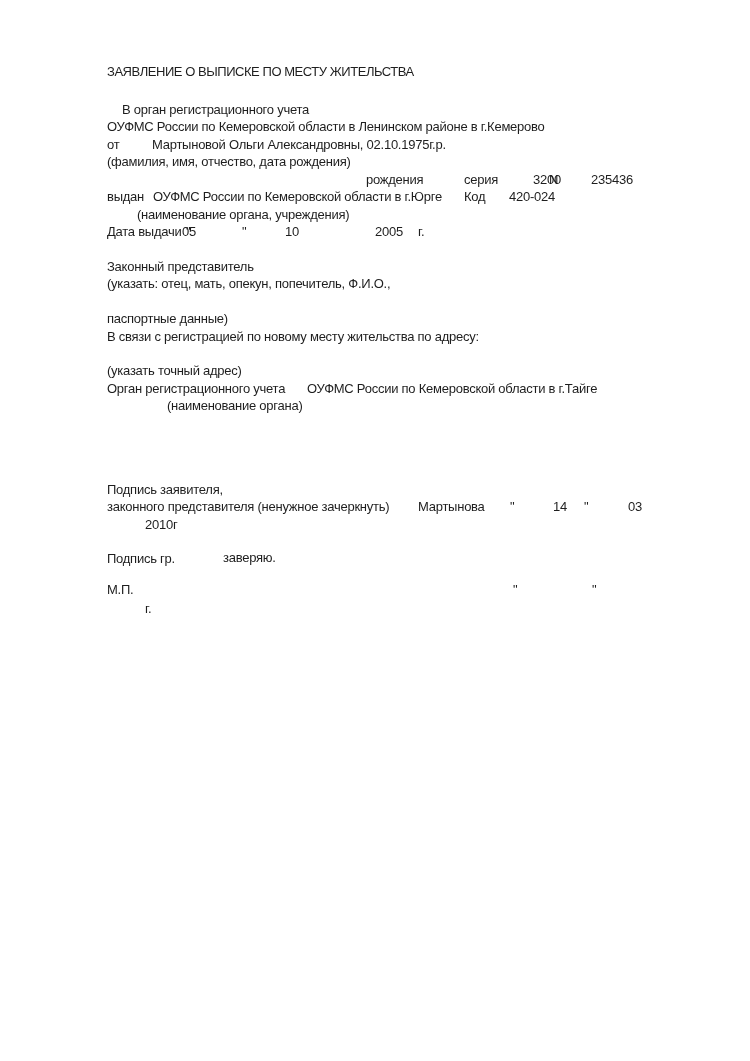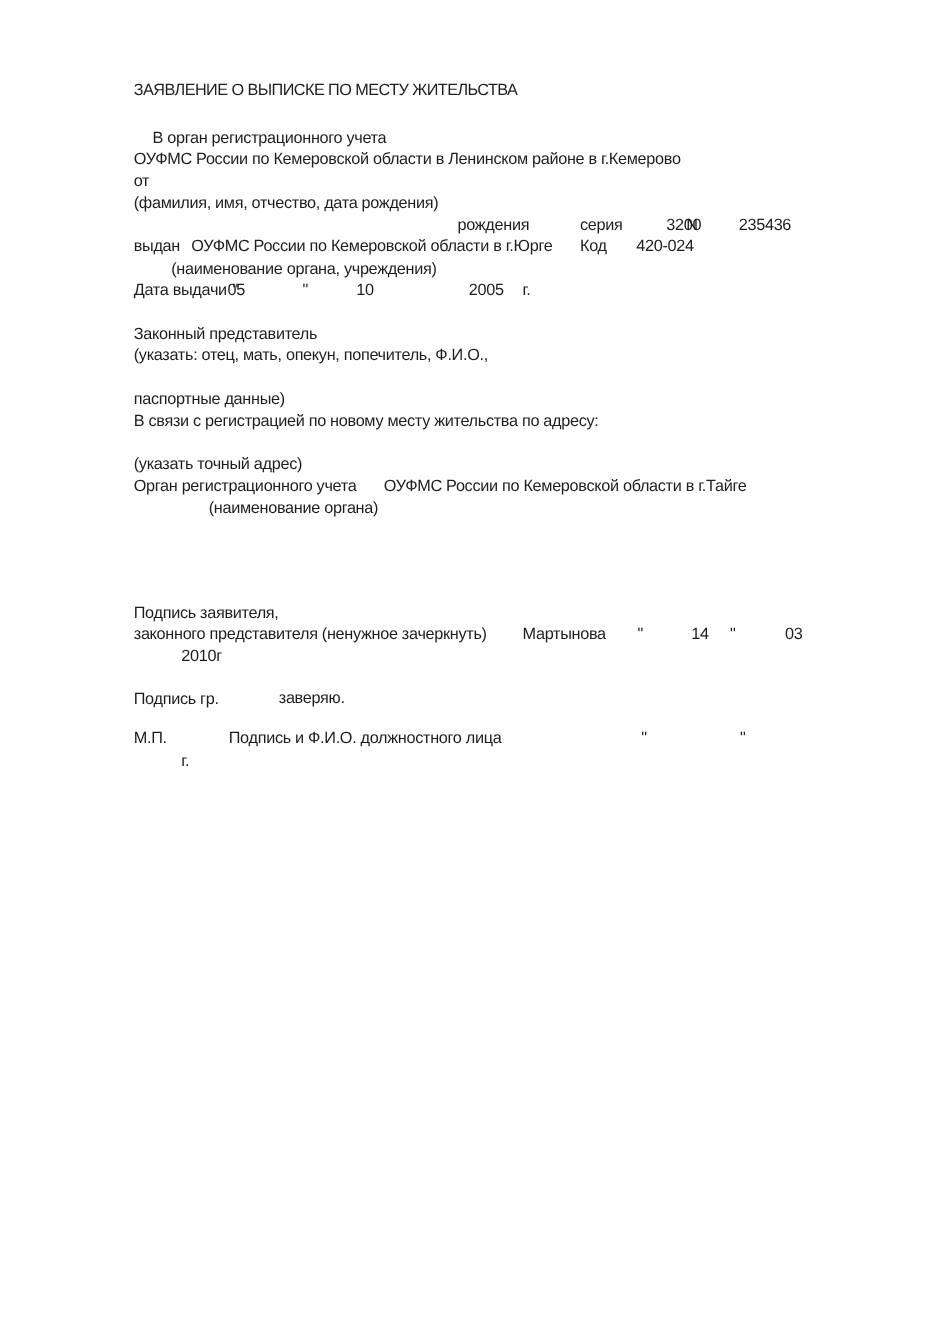--- a/index.html
+++ b/index.html
@@ -31,20 +31,21 @@
 </head>
 <body>
 
 <div class="page">
 
   <span class="seg title" style="left:107px;top:63px">ЗАЯВЛЕНИЕ О ВЫПИСКЕ ПО МЕСТУ ЖИТЕЛЬСТВА</span>
 
   <span class="seg" style="left:122px;top:101px">В орган регистрационного учета</span>
   <span class="seg" style="left:107px;top:118px">ОУФМС России по Кемеровской области в Ленинском районе в г.Кемерово</span>
   <span class="seg" style="left:107px;top:136px">от</span>
+  <span class="seg" style="left:152px;top:136px">Мартыновой Ольги Александровны, 02.10.1975г.р.</span>
   <span class="seg" style="left:107px;top:153px">(фамилия, имя, отчество, дата рождения)</span>
 
   <span class="seg" style="left:366px;top:171px">рождения</span>
   <span class="seg" style="left:464px;top:171px">серия</span>
   <span class="seg" style="left:533px;top:171px">3200</span>
   <span class="seg" style="left:549px;top:171px">N</span>
   <span class="seg" style="left:591px;top:171px">235436</span>
 
   <span class="seg" style="left:107px;top:188px">выдан</span>
   <span class="seg" style="left:153px;top:188px">ОУФМС России по Кемеровской области в г.Юрге</span>
@@ -75,18 +76,17 @@
   <span class="seg" style="left:418px;top:498px">Мартынова</span>
   <span class="seg" style="left:510px;top:498px">"</span>
   <span class="seg" style="left:553px;top:498px">14</span>
   <span class="seg" style="left:584px;top:498px">"</span>
   <span class="seg" style="left:628px;top:498px">03</span>
   <span class="seg" style="left:145px;top:516px">2010г</span>
 
   <span class="seg" style="left:107px;top:550px">Подпись гр.</span>
   <span class="seg" style="left:223px;top:549px">заверяю.</span>
   <span class="seg" style="left:107px;top:581px">М.П.</span>
-  <span class="seg" style="left:183px;top:581px">Подпись и Ф.И.О. должностного лица</span>
   <span class="seg" style="left:513px;top:581px">"</span>
   <span class="seg" style="left:592px;top:581px">"</span>
   <span class="seg" style="left:145px;top:600px">г.</span>
 
 </div>
 
 </body></html>

